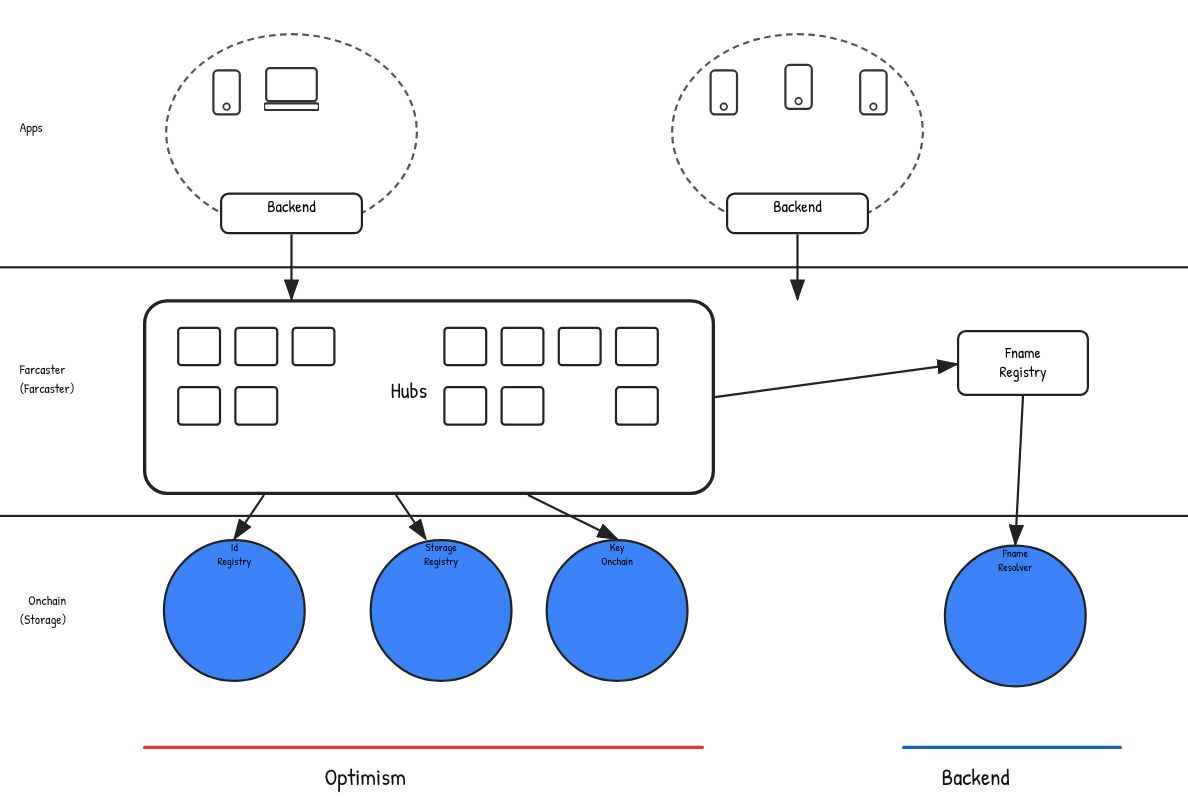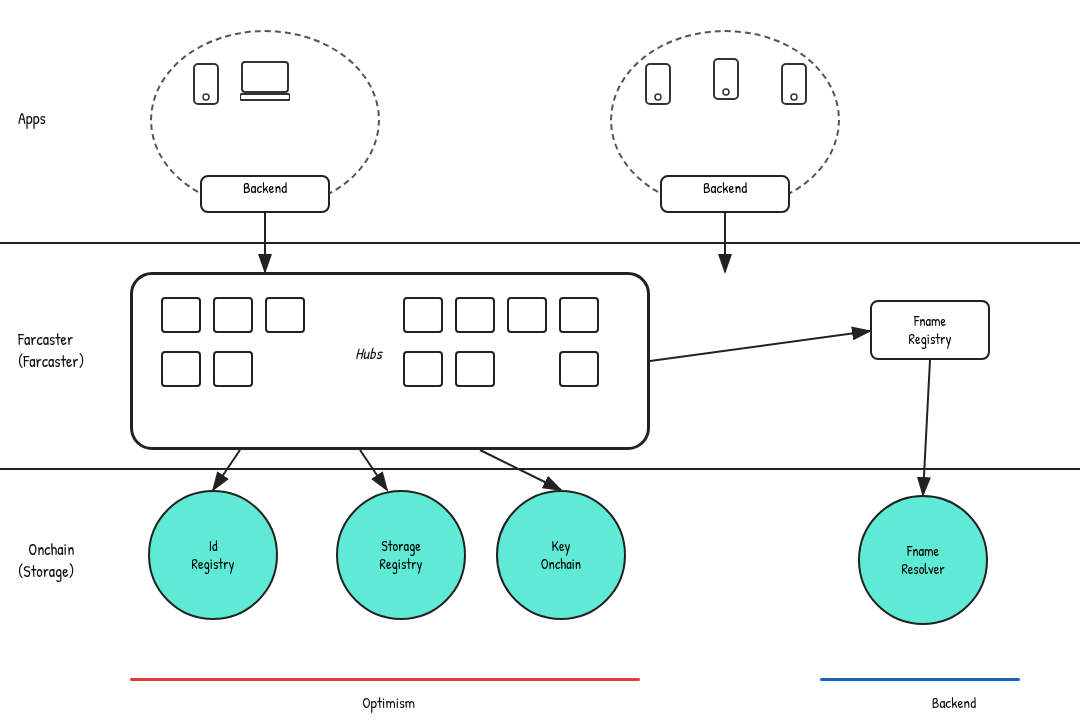--- a/index.html
+++ b/index.html
@@ -15,21 +15,21 @@
     .diagram-container {
       width: 1080px;
       height: 727px;
       position: relative;
     }
 
     
     .layer-label {
       position: absolute;
       left: 18px;
-      font-size: 16px;
+      font-size: 12px;
       font-weight: 600;
       color: #111;
       line-height: 1.3;
     }
 
     
     .divider {
       position: absolute;
       left: 0;
       width: 1080px;
@@ -62,45 +62,43 @@
       border: 3px solid #222;
       border-radius: 22px;
       background: #fff;
       display: flex;
       align-items: center;
       justify-content: center;
     }
 
     .hubs-label {
       position: absolute;
-      font-size: 16px;
+      font-size: 20px;
       font-weight: 600;
       color: #111;
-      font-style: italic;
     }
 
     
     .small-sq {
       position: absolute;
       border: 2px solid #222;
       border-radius: 4px;
       background: #fff;
     }
 
     
     .circle-node {
       position: absolute;
       border: 2.5px solid #222;
       border-radius: 50%;
-      background: #5eead4;
-      display: flex;
-      align-items: center;
+      background: #3b82f6;
+      display: flex;
       justify-content: center;
       text-align: center;
-      font-size: 14px;
+      font-size: 10px;
       font-weight: 600;
       line-height: 1.3;
     }
 
     
     .rect-node {
       position: absolute;
       border: 2px solid #222;
       border-radius: 8px;
       background: #fff;
@@ -133,24 +131,24 @@
     .bottom-line-blue {
       position: absolute;
       height: 3px;
       background: #1565c0;
       border-radius: 2px;
     }
 
     
     .network-label {
       position: absolute;
-      font-size: 15px;
+      font-size: 21px;
       font-weight: 600;
       color: #111;
-      text-align: right;
+      text-align: left;
     }
   </style>
 </head>
 <body>
 
 <div class="diagram-container">
 
   <svg class="arrows-svg">
     <defs>
       <marker id="arrowhead" markerWidth="10" markerHeight="7" refX="9" refY="3.5" orient="auto">

